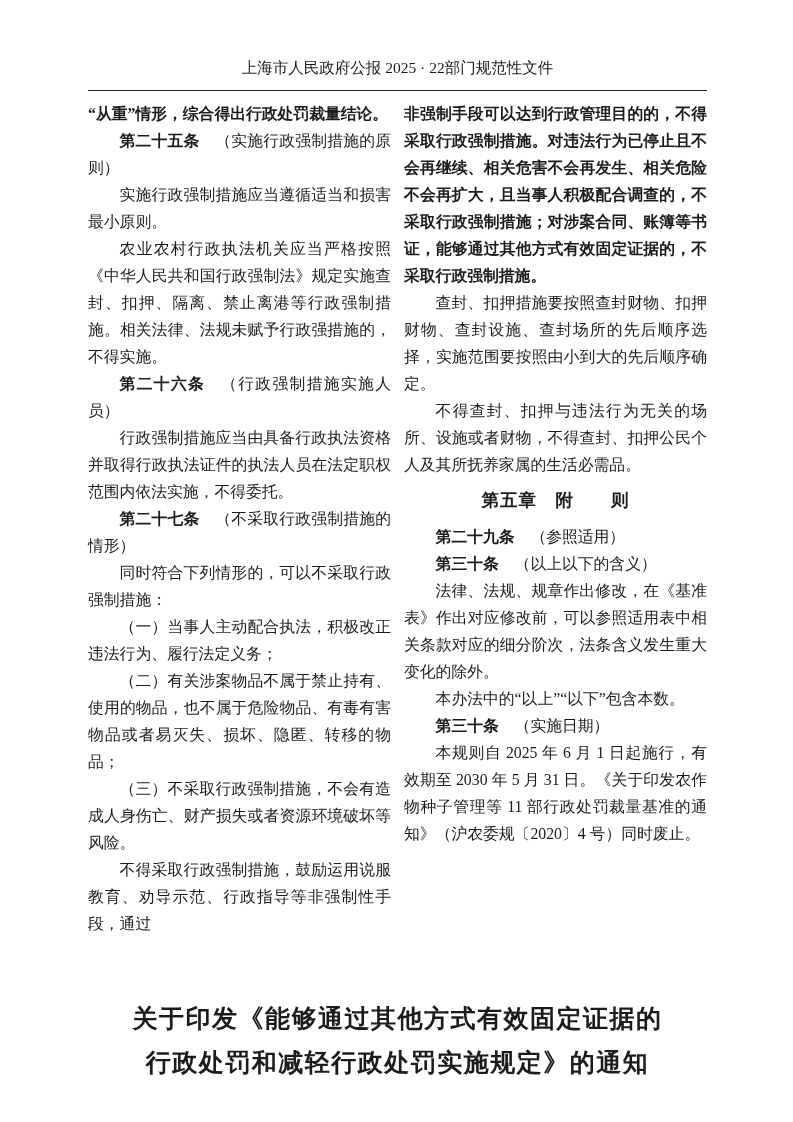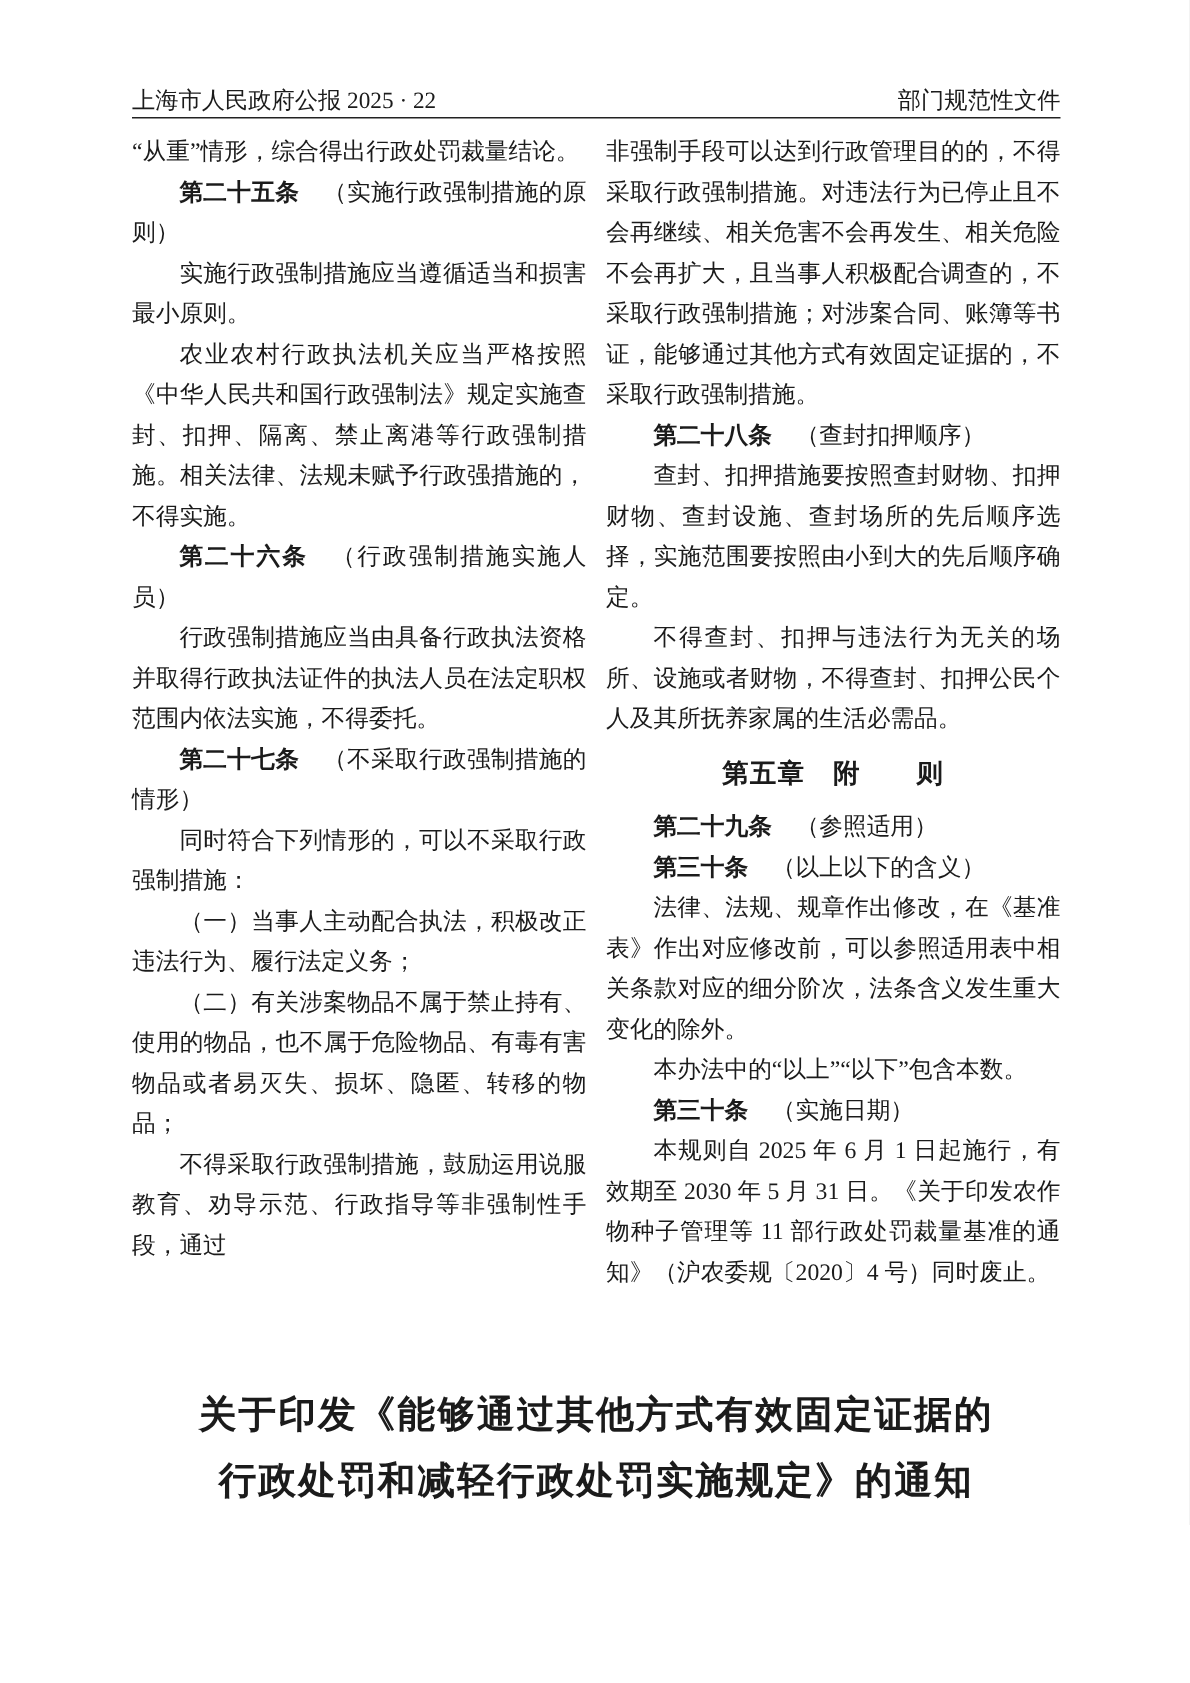--- a/index.html
+++ b/index.html
@@ -9,40 +9,40 @@
     background: #ffffff;
     box-sizing: border-box;
     padding: 58px 86px 0 88px;
     font-family: "Liberation Serif", "DejaVu Serif", serif;
     color: #1b1b1b;
     overflow: hidden;
     position: relative;
   }
   .header {
     display: flex;
-    justify-content: space-between;
+    justify-content: center;
     align-items: flex-end;
     font-size: 15.5px;
     line-height: 20px;
-    padding-bottom: 0;
+    padding-bottom: 12px;
     border-bottom: 1.6px solid #222;
   }
   .columns {
     display: flex;
     gap: 13px;
     margin-top: 9px;
   }
   .col {
     width: 303px;
     font-size: 15.8px;
     line-height: 27px;
     text-align: justify;
   }
   .para { margin: 0; text-indent: 2em; }
-  .para.noindent { text-indent: 0; }
+  .para.noindent { text-indent: 0; font-weight: bold; }
   .chapter {
     margin: 9px 0;
     text-indent: 0;
     text-align: center;
     font-weight: bold;
     font-size: 17.5px;
     letter-spacing: 1px;
   }
   .lead {
     font-weight: bold;
@@ -74,26 +74,26 @@
       <p class="para noindent">“从重”情形，综合得出行政处罚裁量结论。</p>
       <p class="para"><span class="lead">第二十五条</span><span>（实施行政强制措施的原则）</span></p>
       <p class="para">实施行政强制措施应当遵循适当和损害最小原则。</p>
       <p class="para">农业农村行政执法机关应当严格按照《中华人民共和国行政强制法》规定实施查封、扣押、隔离、禁止离港等行政强制措施。相关法律、法规未赋予行政强措施的，不得实施。</p>
       <p class="para"><span class="lead">第二十六条</span><span>（行政强制措施实施人员）</span></p>
       <p class="para">行政强制措施应当由具备行政执法资格并取得行政执法证件的执法人员在法定职权范围内依法实施，不得委托。</p>
       <p class="para"><span class="lead">第二十七条</span><span>（不采取行政强制措施的情形）</span></p>
       <p class="para">同时符合下列情形的，可以不采取行政强制措施：</p>
       <p class="para">（一）当事人主动配合执法，积极改正违法行为、履行法定义务；</p>
       <p class="para">（二）有关涉案物品不属于禁止持有、使用的物品，也不属于危险物品、有毒有害物品或者易灭失、损坏、隐匿、转移的物品；</p>
+      <p class="para">（三）不采取行政强制措施，不会有造成人身伤亡、财产损失或者资源环境破坏等风险。</p>
       <p class="para">不得采取行政强制措施，鼓励运用说服教育、劝导示范、行政指导等非强制性手段，通过</p>
     </div>
 
     <div class="col">
       <p class="para noindent">非强制手段可以达到行政管理目的的，不得采取行政强制措施。对违法行为已停止且不会再继续、相关危害不会再发生、相关危险不会再扩大，且当事人积极配合调查的，不采取行政强制措施；对涉案合同、账簿等书证，能够通过其他方式有效固定证据的，不采取行政强制措施。</p>
-      <p class="para"><span class="lead">第二十八条</span><span>（查封扣押顺序）</span></p>
       <p class="para">查封、扣押措施要按照查封财物、扣押财物、查封设施、查封场所的先后顺序选择，实施范围要按照由小到大的先后顺序确定。</p>
       <p class="para">不得查封、扣押与违法行为无关的场所、设施或者财物，不得查封、扣押公民个人及其所抚养家属的生活必需品。</p>
       <p class="para chapter">第五章　附　　则</p>
       <p class="para"><span class="lead">第二十九条</span><span>（参照适用）</span></p>
       <p class="para"><span class="lead">第三十条</span><span>（以上以下的含义）</span></p>
       <p class="para">法律、法规、规章作出修改，在《基准表》作出对应修改前，可以参照适用表中相关条款对应的细分阶次，法条含义发生重大变化的除外。</p>
       <p class="para">本办法中的“以上”“以下”包含本数。</p>
       <p class="para"><span class="lead">第三十条</span><span>（实施日期）</span></p>
       <p class="para">本规则自 2025 年 6 月 1 日起施行，有效期至 2030 年 5 月 31 日。《关于印发农作物种子管理等 11 部行政处罚裁量基准的通知》（沪农委规〔2020〕4 号）同时废止。</p>
     </div>

